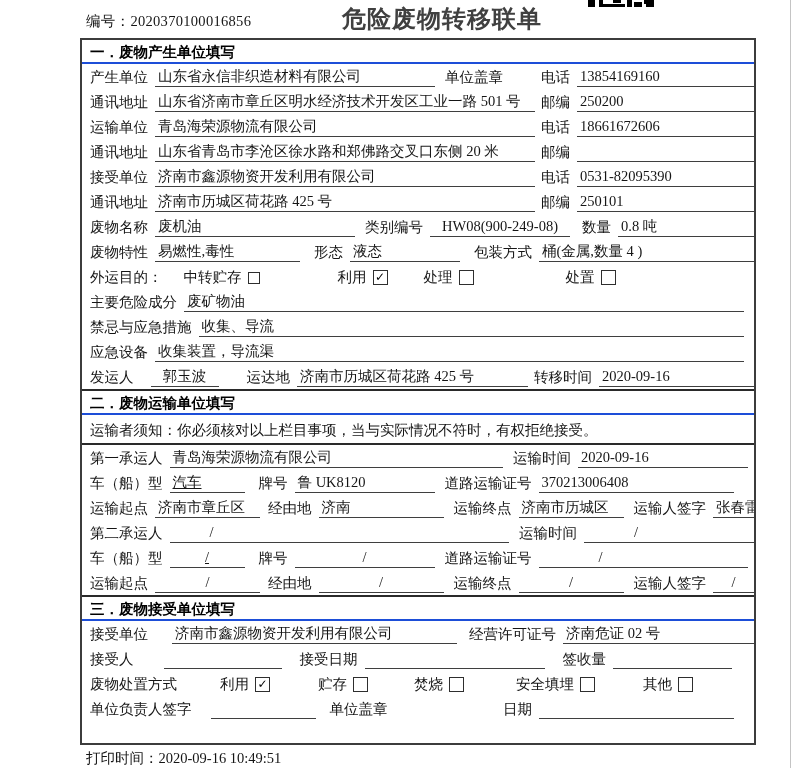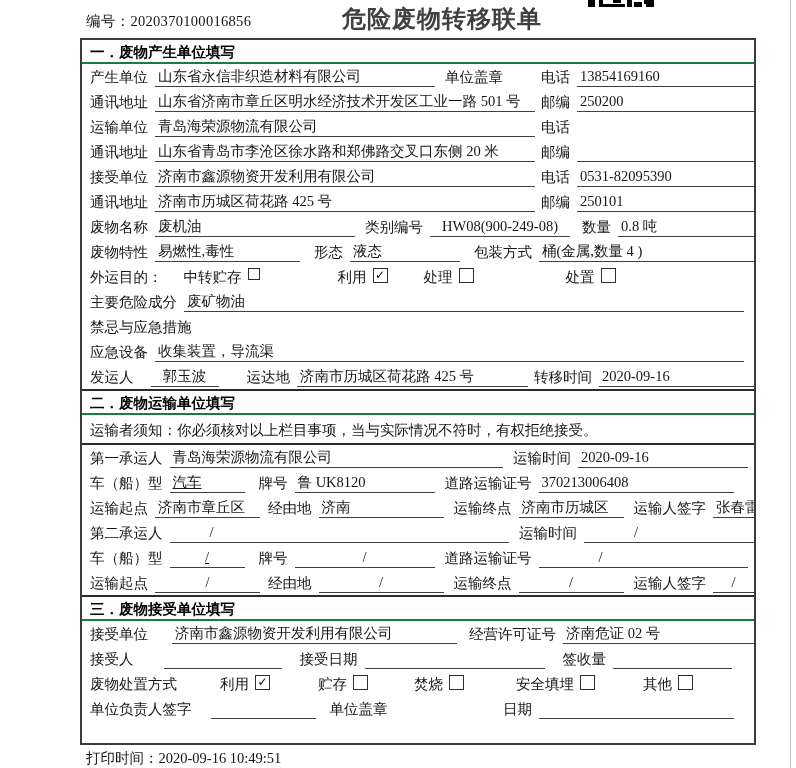--- a/index.html
+++ b/index.html
@@ -9,38 +9,38 @@
   .qr{position:absolute;left:588px;top:0;}
   .doc-header{position:absolute;left:0;top:0;width:796px;height:38px;}
   .doc-no{position:absolute;left:86px;top:12px;font-size:14.5px;letter-spacing:0.3px;}
   .doc-title{position:absolute;left:0;top:3px;width:796px;padding-left:88px;box-sizing:border-box;
              text-align:center;font-family:"Liberation Sans","DejaVu Sans",sans-serif;
              font-weight:bold;font-size:24px;letter-spacing:1px;color:#404040;}
   .form{position:absolute;left:80px;top:38px;width:676px;height:707px;box-sizing:border-box;
         border:2px solid #3c3c3c;display:flex;flex-direction:column;}
   .sec-title{height:24px;box-sizing:border-box;padding:3px 17px 0 8px;
              font-family:"Liberation Sans","DejaVu Sans",sans-serif;font-weight:bold;font-size:14.5px;
-             border-bottom:2px solid #15803d;color:#000;}
+             border-bottom:2px solid #1d4ed8;color:#000;}
   .sec-title.mid{border-top:2px solid #2a2a2a;height:26px;}
   .notice{height:30px;box-sizing:border-box;padding:6px 0 0 8px;border-bottom:2px solid #2a2a2a;font-size:14.5px;}
   .row{height:25px;box-sizing:border-box;display:flex;align-items:flex-end;padding:0 0 2px 8px;font-size:14.5px;}
   .left{flex:1;display:flex;align-items:flex-end;min-width:0;}
   .right{width:213px;display:flex;align-items:flex-end;flex:none;}
   .lbl{white-space:nowrap;margin-right:7px;line-height:19px;flex:none;}
   .val{border-bottom:1px solid #3f3f3f;white-space:nowrap;overflow:hidden;
        min-height:19px;line-height:19px;padding:0 3px;box-sizing:border-box;flex:none;}
   .fill{flex:1 1 auto;}
   .ctr{text-align:center;margin-top:43px;}
   .mr0{margin-right:0;} .mr6{margin-right:6px;} .mr10{margin-right:10px;} .mr20{margin-right:20px;} .mr22{margin-right:22px;}
   .spacer{flex:1 1 auto;}
   .cb{display:inline-block;width:13px;height:13px;border:1.5px solid #2e2e2e;margin-left:6px;
       font-family:"DejaVu Sans",sans-serif;font-size:12px;line-height:12px;text-align:center;
       vertical-align:-1px;flex:none;color:#000;}
   .cb.small{width:10px;height:10px;}
-  .opt{display:flex;align-items:flex-start;line-height:19px;white-space:nowrap;flex:none;}
+  .opt{display:flex;align-items:center;line-height:19px;white-space:nowrap;flex:none;}
   .footer{position:absolute;left:86px;top:749px;font-size:14.5px;}
   
   .w68{width:68px;} .w75{width:75px;text-decoration:underline;} .w105{width:105px;} .w110{width:110px;} .w118{width:118px;}
   .w125{width:125px;} .w140{width:140px;} .w145{width:145px;}
   .w155{width:155px;} .w170{width:170px;} .w180{width:180px;} .w195{width:195px;}
   .w200{width:200px;} .w280{width:280px;} .w285{width:285px;}
 </style>
 </head>
 <body>
 
@@ -92,20 +92,21 @@
       </div>
     </div>
 
     <div class="row">
       <div class="left">
         <span class="lbl">运输单位</span>
         <span class="val fill mr6">青岛海荣源物流有限公司</span>
       </div>
       <div class="right">
         <span class="lbl">电话</span>
+        <span class="val fill mr0">18661672606</span>
       </div>
     </div>
 
     <div class="row">
       <div class="left">
         <span class="lbl">通讯地址</span>
         <span class="val fill mr6">山东省青岛市李沧区徐水路和郑佛路交叉口东侧 20 米</span>
       </div>
       <div class="right">
         <span class="lbl">邮编</span>
@@ -173,20 +174,21 @@
       </span>
     </div>
 
     <div class="row">
       <span class="lbl">主要危险成分</span>
       <span class="val fill mr10">废矿物油</span>
     </div>
 
     <div class="row">
       <span class="lbl">禁忌与应急措施</span>
+      <span class="val fill mr10">收集、导流</span>
     </div>
 
     <div class="row">
       <span class="lbl">应急设备</span>
       <span class="val fill mr10">收集装置，导流渠</span>
     </div>
 
     <div class="row">
       <span class="lbl">发运人</span>
       <span class="val w68 ctr" style="margin-left:10px;">郭玉波</span>

